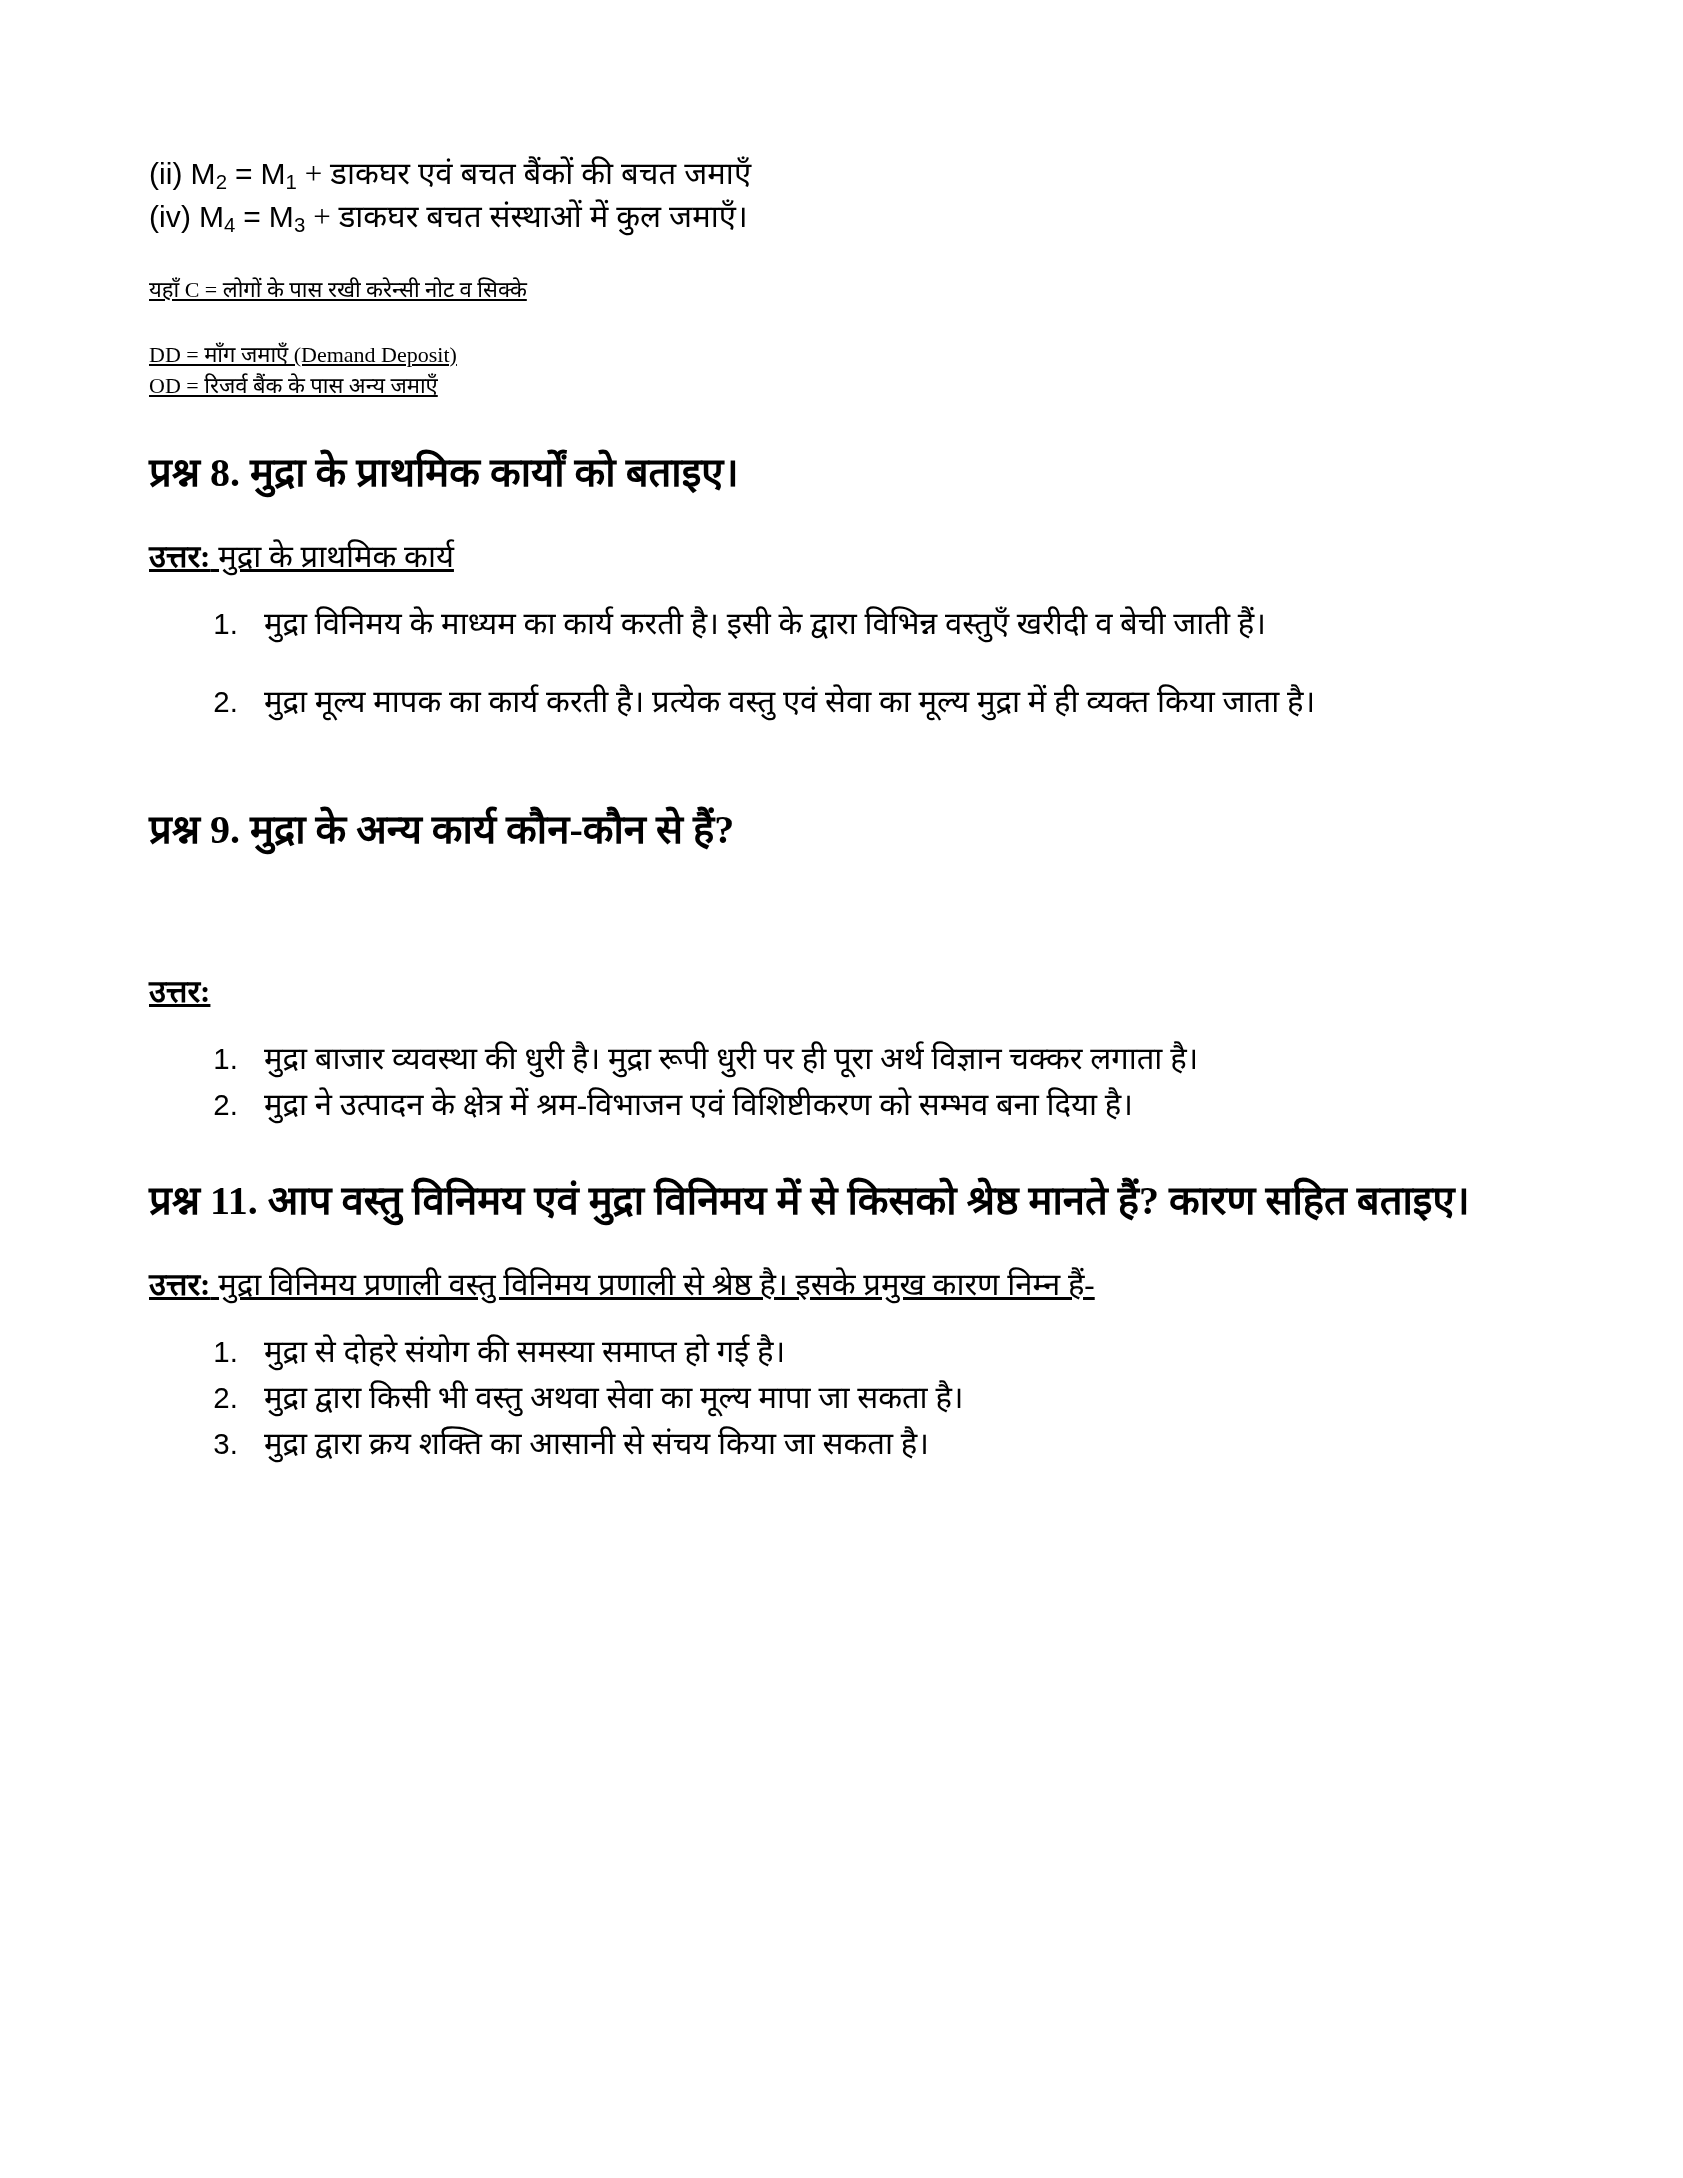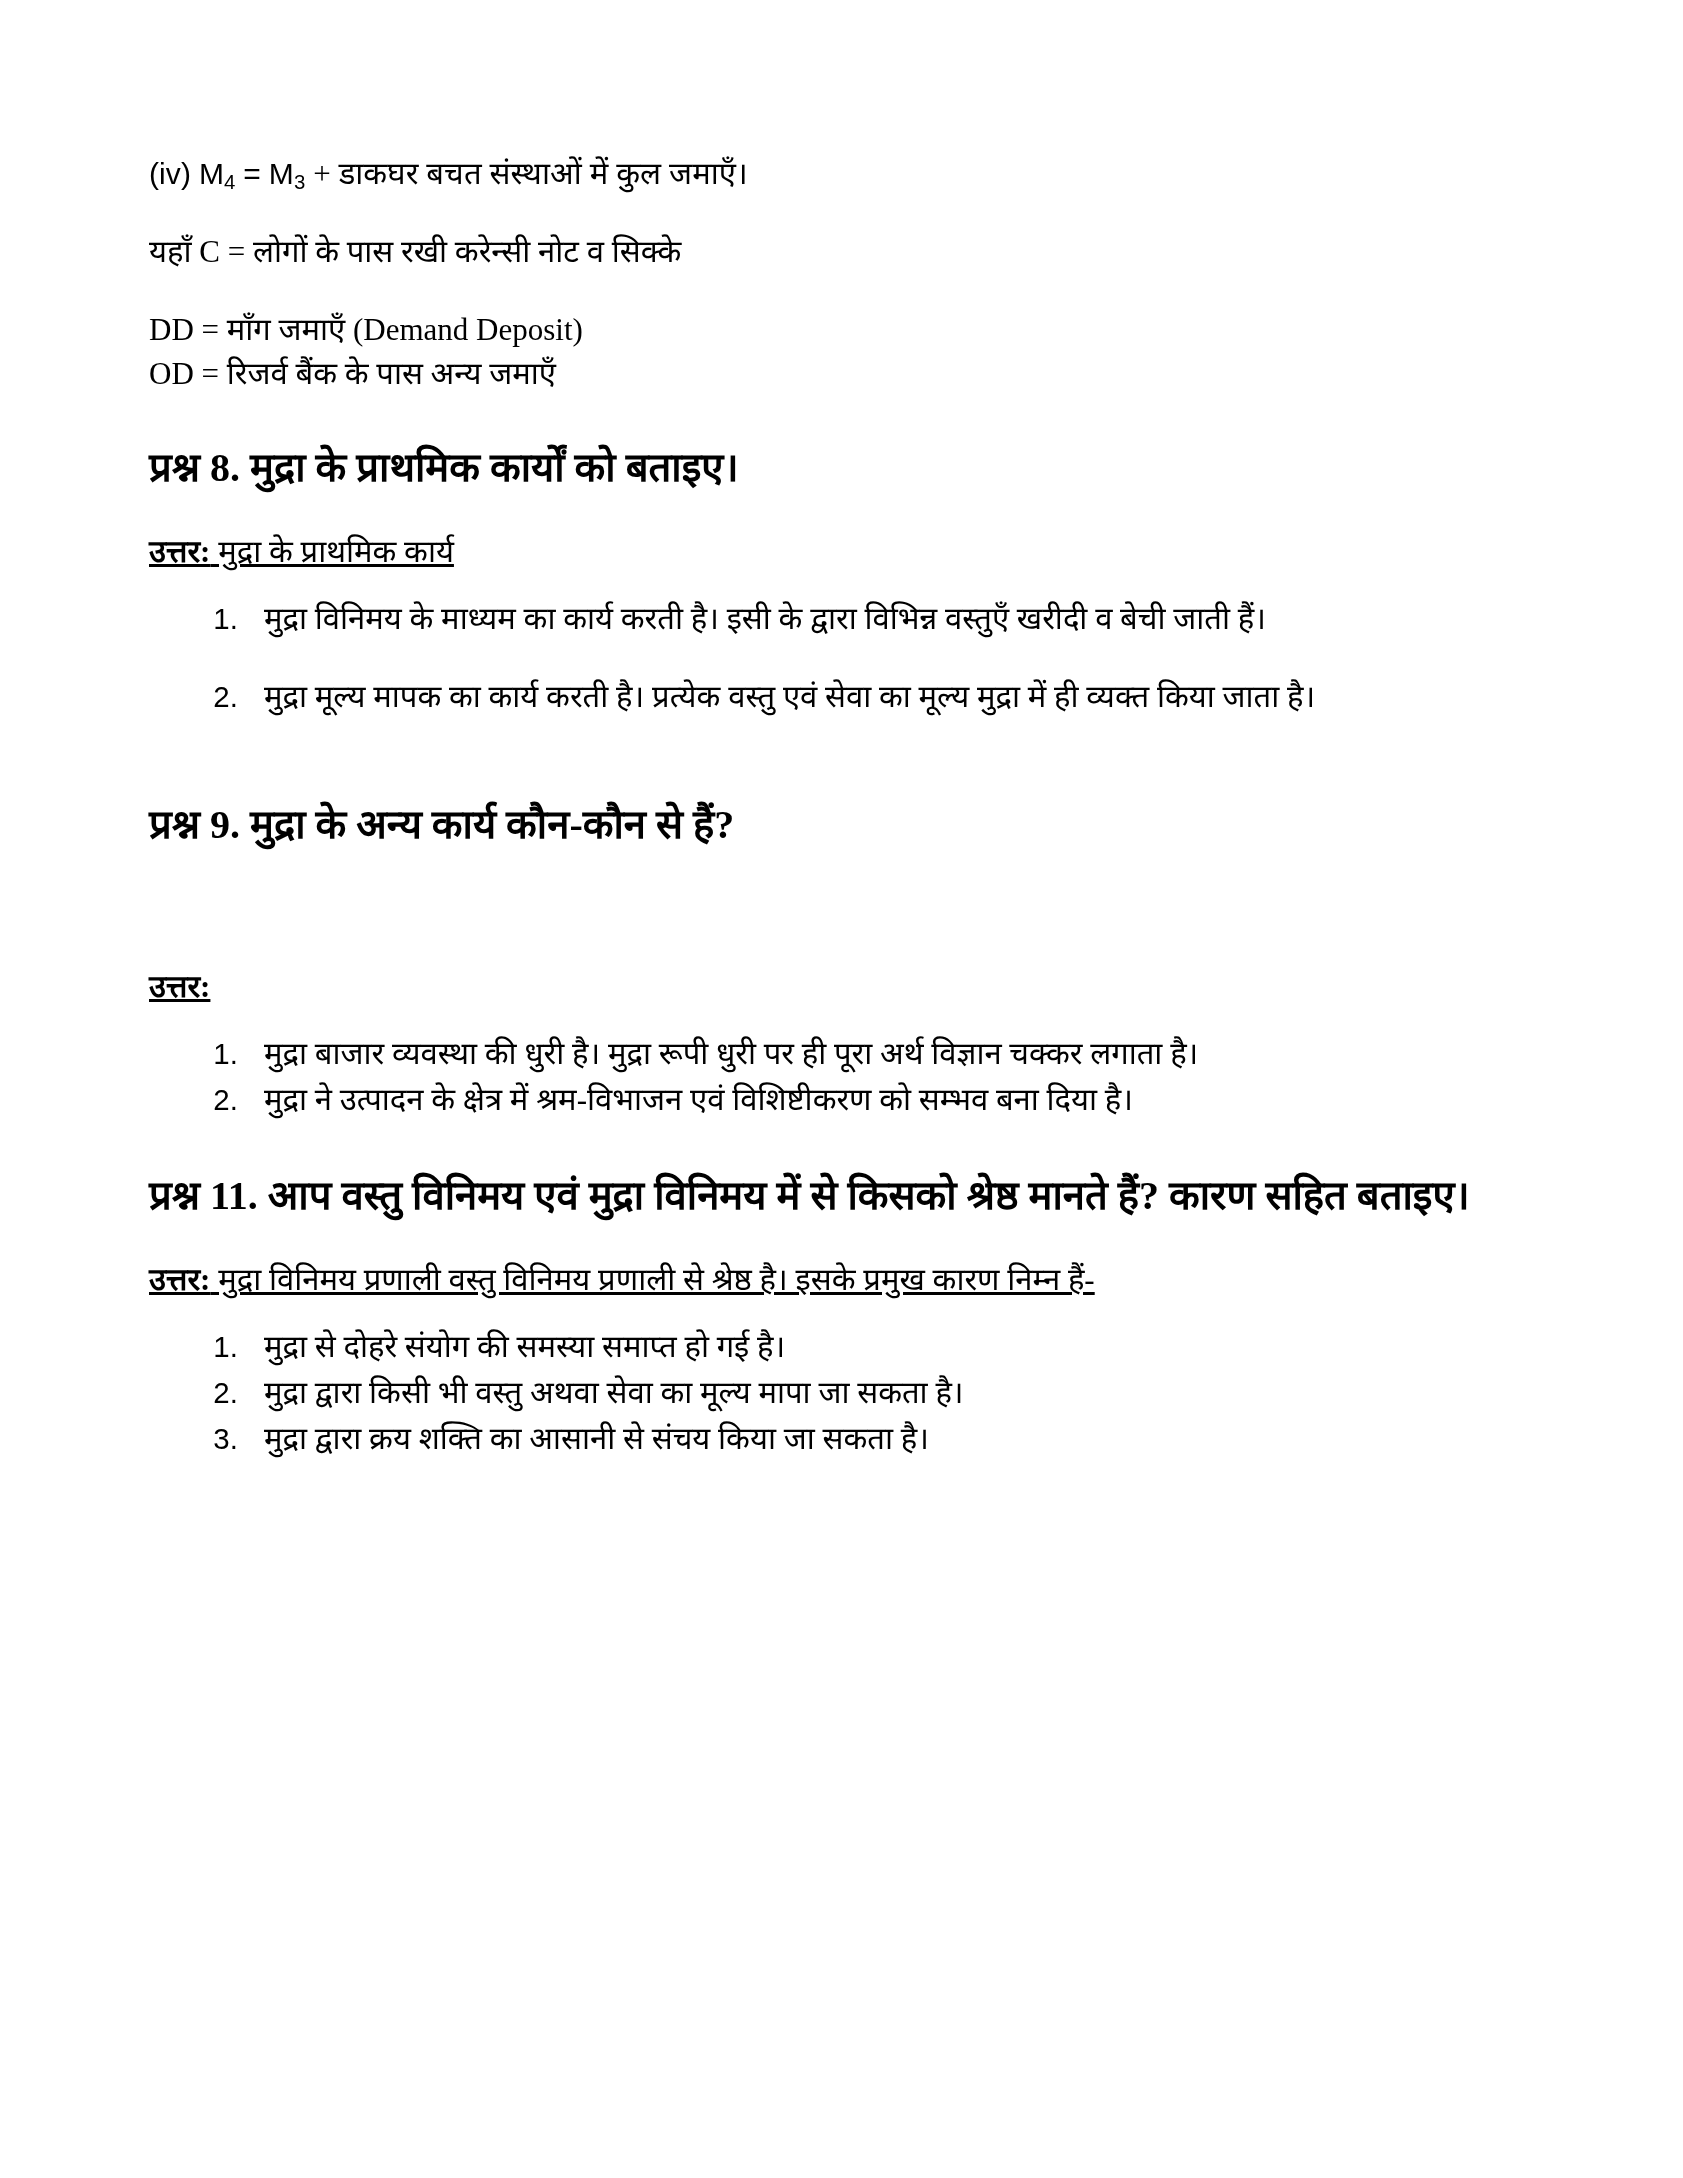--- a/index.html
+++ b/index.html
@@ -34,22 +34,23 @@
   .formula-line .latin {
     font-family: "Liberation Sans", "DejaVu Sans", sans-serif;
     font-size: 30px;
   }
   sub {
     font-size: 0.68em;
     vertical-align: -0.25em;
   }
 
   .plain-line {
-    font-size: 31px;
+    font-size: 22px;
     line-height: 1.42;
+    text-decoration: underline;
   }
   .gap-md { height: 34px; }
   .gap-lg { height: 44px; }
 
   .q-heading {
     font-size: 40px;
     font-weight: bold;
     line-height: 1.4;
     margin: 0;
   }
@@ -86,20 +87,26 @@
     margin: 0;
   }
 </style>
 </head>
 <body>
 
 <div class="page">
   <div class="content">
 
     <div>
+      <div class="formula-line">
+        <span class="latin">(ii)</span>
+        <span class="latin"><span>M</span><sub>2</sub></span>
+        <span class="latin">=</span>
+        <span class="latin"><span>M</span><sub>1</sub></span><span> + डाकघर एवं बचत बैंकों की बचत जमाएँ</span>
+      </div>
       <div class="formula-line">
         <span class="latin">(iv)</span>
         <span class="latin"><span>M</span><sub>4</sub></span>
         <span class="latin">=</span>
         <span class="latin"><span>M</span><sub>3</sub></span><span> + डाकघर बचत संस्थाओं में कुल जमाएँ।</span>
       </div>
     </div>
 
     <div class="gap-md"></div>
 

